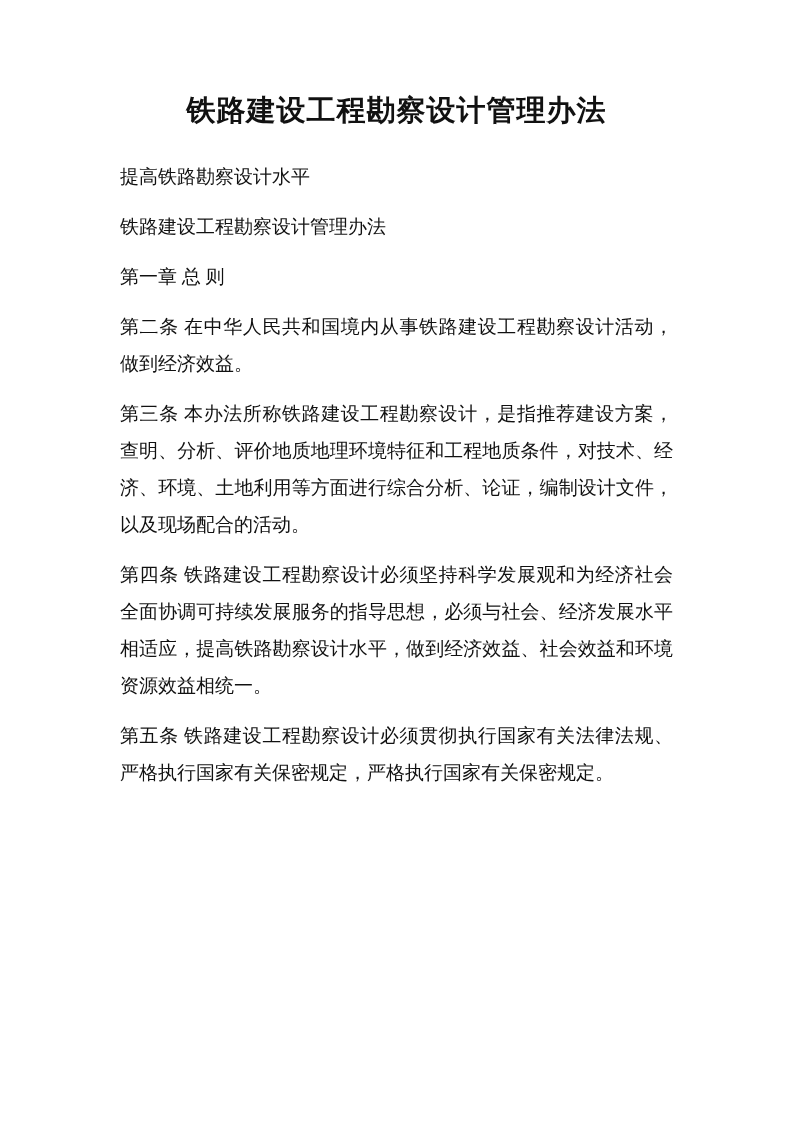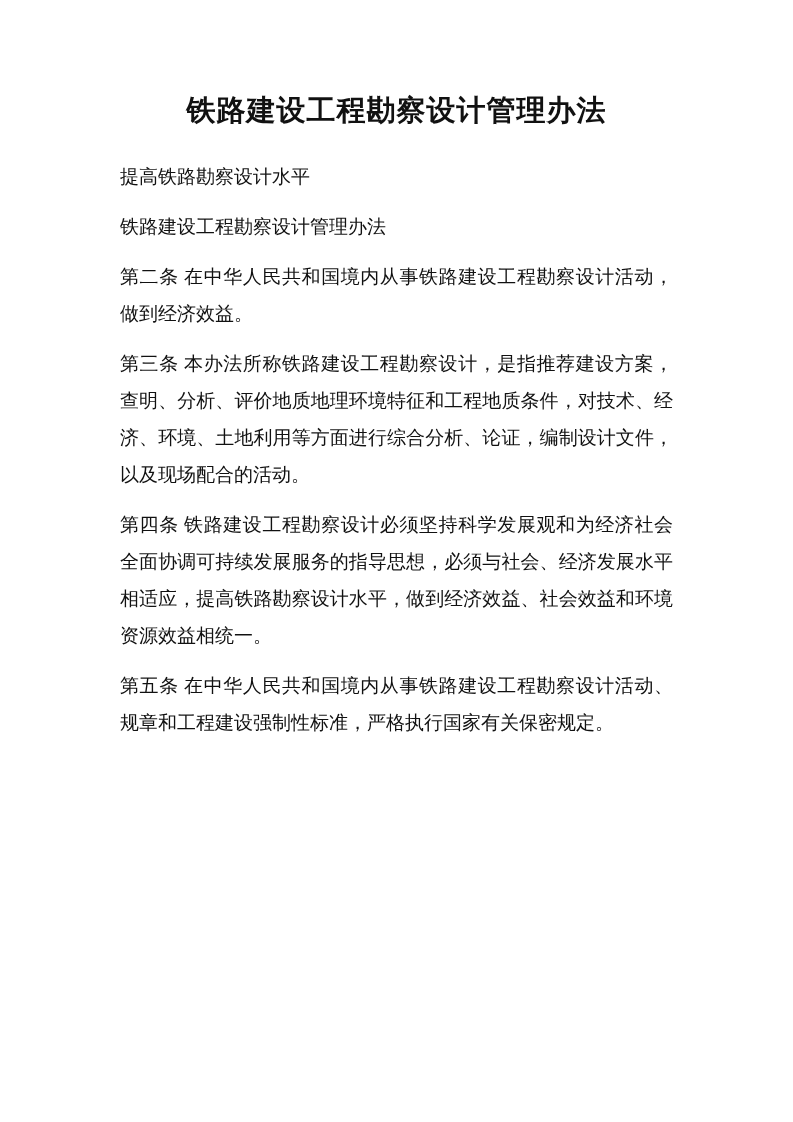--- a/index.html
+++ b/index.html
@@ -44,23 +44,24 @@
 
 <div class="page">
   <div class="content">
     <h1 class="title">铁路建设工程勘察设计管理办法</h1>
 
 
     <p class="para">提高铁路勘察设计水平</p>
 
     <p class="para">铁路建设工程勘察设计管理办法</p>
 
+    <p class="para">第一章 总 则</p>
 
 
     <p class="para">第二条 在中华人民共和国境内从事铁路建设工程勘察设计活动，做到经济效益。</p>
 
     <p class="para">第三条 本办法所称铁路建设工程勘察设计，是指推荐建设方案，查明、分析、评价地质地理环境特征和工程地质条件，对技术、经济、环境、土地利用等方面进行综合分析、论证，编制设计文件，以及现场配合的活动。</p>
 
     <p class="para">第四条 铁路建设工程勘察设计必须坚持科学发展观和为经济社会全面协调可持续发展服务的指导思想，必须与社会、经济发展水平相适应，提高铁路勘察设计水平，做到经济效益、社会效益和环境资源效益相统一。</p>
 
-    <p class="para">第五条 在中华人民共和国境内从事铁路建设工程勘察设计活动、规章和工程建设强制性标准，严格执行国家有关保密规定。</p>
+    <p class="para">第五条 铁路建设工程勘察设计必须贯彻执行国家有关法律法规、严格执行国家有关保密规定，严格执行国家有关保密规定。</p>
   </div>
 </div>
 
 </body></html>

